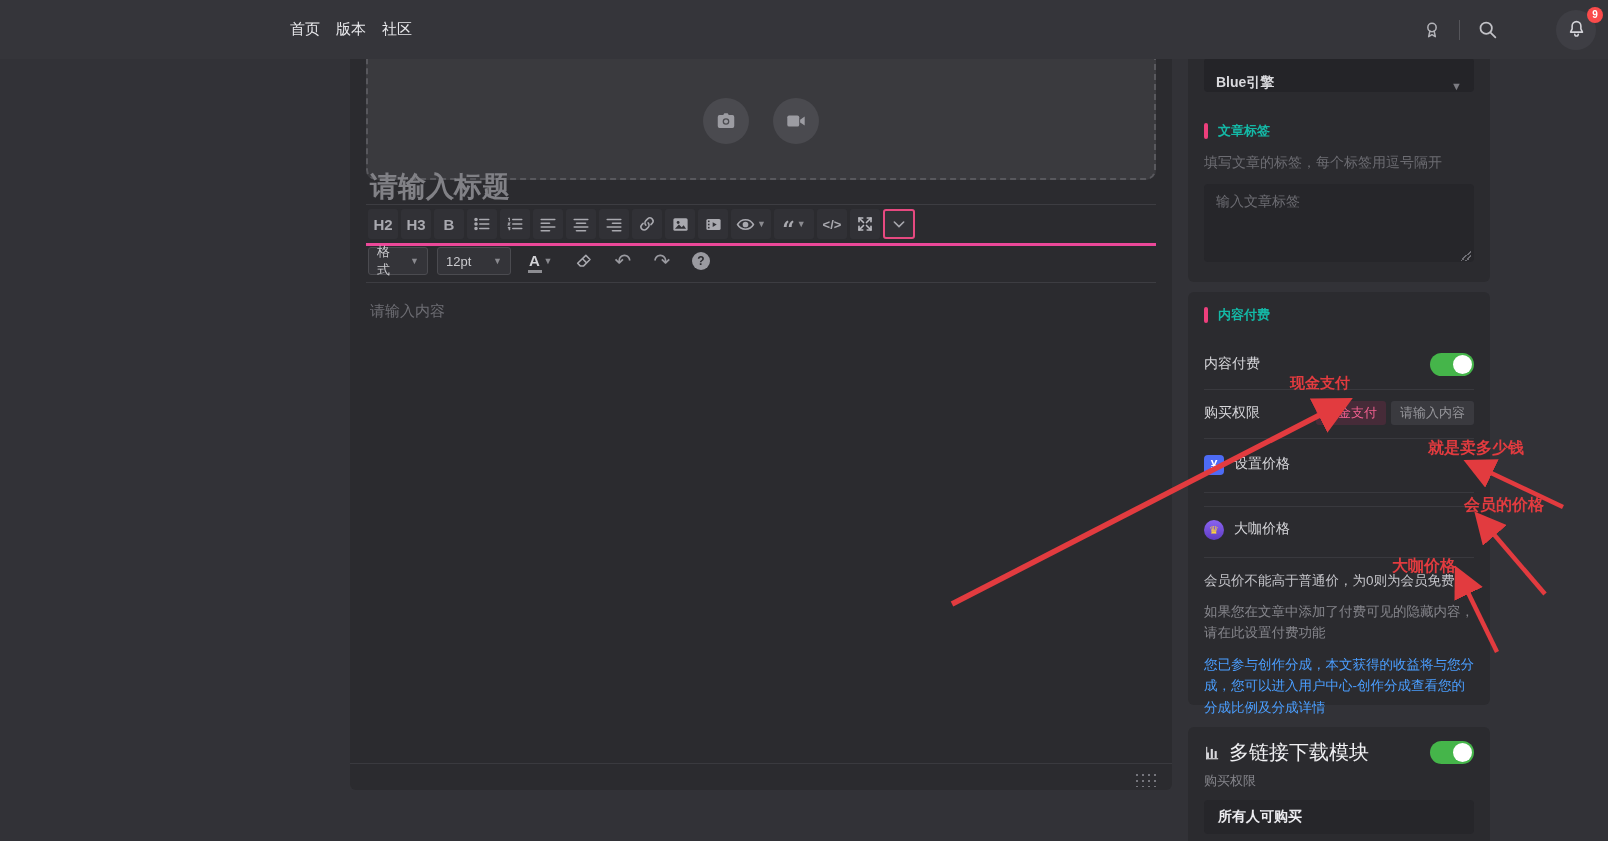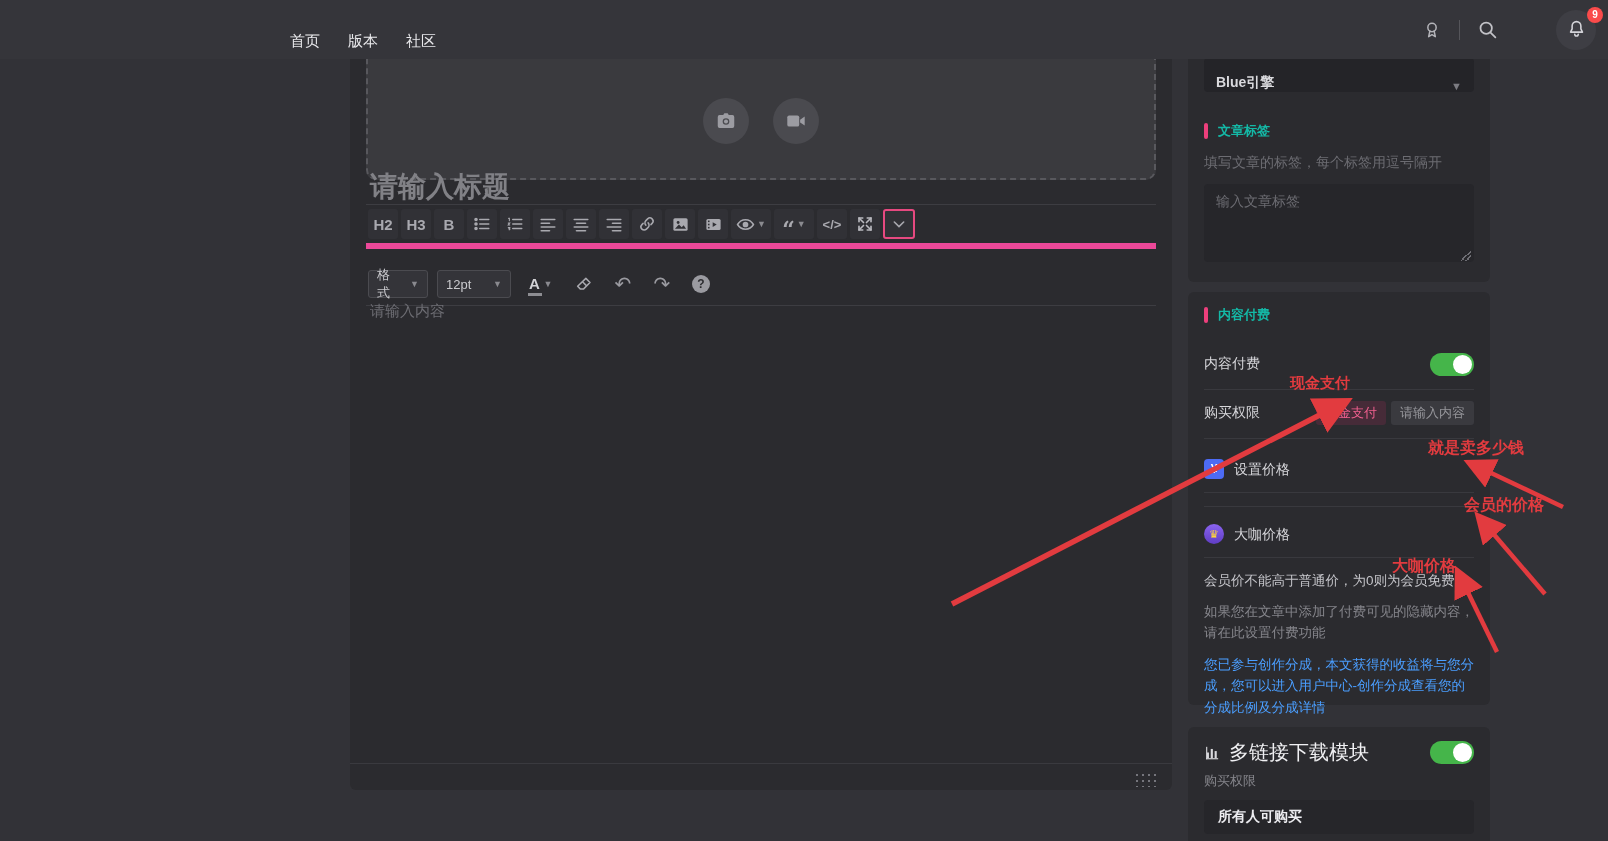--- a/index.html
+++ b/index.html
@@ -2,37 +2,37 @@
 <html><head>
 <meta charset="utf-8">
 <style>
   * { box-sizing: border-box; }
   html,body { margin:0; padding:0; background:#232326; }
   body { font-family:"Liberation Sans","DejaVu Sans",sans-serif; }
   .page { position:relative; width:1608px; height:841px; overflow:hidden; background:#323237; }
 
   
   .navbar { position:absolute; top:0; left:0; width:100%; height:59px; background:#35353a; z-index:50; }
-  .nav-links { position:absolute; left:290px; top:0; height:59px; display:flex; align-items:center; gap:28px;margin-top:12px; }
+  .nav-links { position:absolute; left:290px; top:0; height:59px; display:flex; align-items:center; gap:16px; }
   .nav-link { color:#e9e9ec; font-size:15px; cursor:pointer; }
   .nav-right { position:absolute; right:12px; top:0; height:59px; display:flex; align-items:center; }
   .nav-ic { width:22px; height:22px; display:flex; align-items:center; justify-content:center; }
   .nav-divider { width:1px; height:20px; background:#55555a; margin:0 16px; }
   .bell-wrap { position:relative; width:40px; height:40px; border-radius:50%; background:#3e3e44; display:flex; align-items:center; justify-content:center; margin-left:58px; }
   .bell-badge { position:absolute; top:-3px; right:-7px; min-width:16px; height:16px; border-radius:8px; background:#fa4b4b; color:#fff; font-size:10px; font-weight:bold; display:flex; align-items:center; justify-content:center; padding:0 4px; }
 
   
   .editor { position:absolute; left:350px; top:40px; width:822px; height:750px; background:#2b2b2f; border-radius:6px; }
   .upload-zone { position:absolute; left:16px; right:16px; top:-22px; height:162px; background:#3a3a3e; border:2px dashed #58585d; border-radius:10px; }
   .upload-btns { position:absolute; left:0; right:0; top:78px; display:flex; justify-content:center; gap:24px; }
   .upload-circle { width:46px; height:46px; border-radius:50%; background:#4a4a4f; display:flex; align-items:center; justify-content:center; }
   .title-ph { position:absolute; left:20px; top:128px; font-size:28px; font-weight:bold; color:#818186; }
   .toolbar { position:absolute; left:16px; right:16px; top:164px; border-top:1px solid #3d3d42; border-bottom:1px solid #3d3d42; }
   .tb-row1 { display:flex; align-items:center; gap:3px; padding:4px 2px; }
-  .tb-row2 { display:flex; align-items:center; gap:9px; padding:20px 2px 6px 2px; border-top:6px solid #ec4899; }
+  .tb-row2 { display:flex; align-items:center; gap:9px; padding:0 2px 6px 2px; border-top:3px solid #ec4899; }
   .tb-btn { min-width:30px; height:30px; border-radius:3px; display:flex; align-items:center; justify-content:center; color:#a9a9af; font-size:15px; font-weight:bold; cursor:pointer; background:#313136; }
   .tb-btn svg { display:block; }
   .tb-btn.caret-btn { min-width:40px; gap:2px; }
   .tb-caret { font-size:9px; color:#8a8a8f; }
   .tb-btn.pink-border { border:2px solid #e64980; min-width:32px; }
   .tb-select { height:28px; border:1px solid #4b4b50; background:#343439; border-radius:3px; color:#cacace; font-size:13px; display:flex; align-items:center; justify-content:space-between; padding:0 8px; gap:8px; cursor:pointer; }
   .color-a { display:flex; flex-direction:column; align-items:center; line-height:1; padding-top:3px; }
   .color-a .bar { width:14px; height:3px; background:#8d8d92; margin-top:2px; }
   .help-circle { width:18px; height:18px; border-radius:50%; background:#9a9aa0; color:#2b2b2f; font-size:12px; font-weight:bold; display:flex; align-items:center; justify-content:center; }
   .content-ph { position:absolute; left:20px; top:262px; font-size:15px; color:#6d6d73; }
@@ -66,21 +66,21 @@
   .hr { height:1px; background:#39393e; }
 
   .toggle { width:44px; height:23px; border-radius:12px; background:#45b54a; position:relative; cursor:pointer; flex:none; }
   .toggle .knob { position:absolute; top:2px; right:2px; width:19px; height:19px; border-radius:50%; background:#fff; }
 
   .seg { display:flex; gap:5px; }
   .seg-opt { font-size:13px; padding:3px 9px; border-radius:3px; cursor:pointer; }
   .seg-sel { background:#462b38; color:#f0608f; }
   .seg-unsel { background:#3a3a3f; color:#96969b; }
 
-  .price-row { display:flex; align-items:flex-end; gap:10px; height:24px; }
+  .price-row { display:flex; align-items:flex-start; gap:10px; height:24px; }
   .pr-icon { width:20px; height:20px; flex:none; display:flex; align-items:center; justify-content:center; }
   .yen-badge { width:20px; height:20px; background:#4d6bf5; border-radius:4px; color:#fff; font-size:12px; font-weight:bold; display:flex; align-items:center; justify-content:center; }
   .member-badge { width:20px; height:20px; border-radius:50%; background:radial-gradient(circle at 35% 30%, #ff8fb0, #d6336c 55%, #6d2a8f); border:1px solid #8fb3ff; }
   .daka-badge { width:20px; height:20px; border-radius:50%; background:linear-gradient(#8a63f0,#5f3dc4); color:#ffd43b; font-size:11px; display:flex; align-items:center; justify-content:center; }
 
   .note-light { color:#c4c4c9; font-size:13.5px; margin-top:14px; }
   .note-gray { color:#85858b; font-size:13.5px; margin-top:12px; line-height:1.55; }
   .note-link { color:#4a9eff; font-size:13.5px; margin-top:10px; line-height:1.6; cursor:pointer; }
 
   .dl-header { display:flex; align-items:center; justify-content:space-between; }

